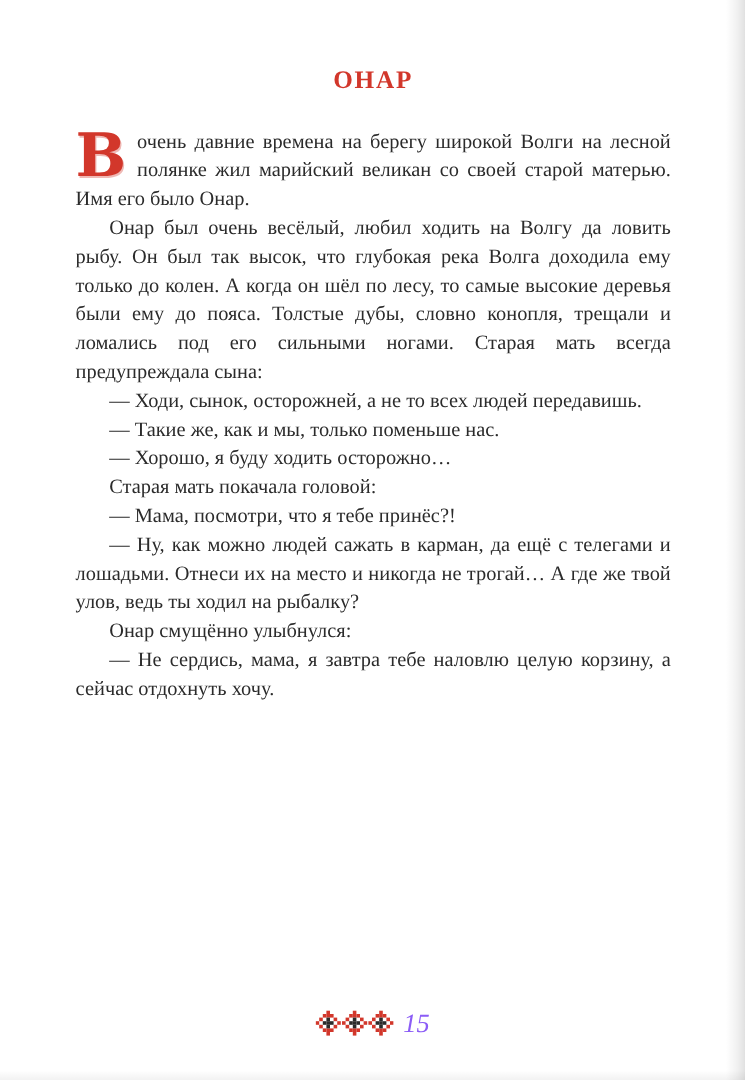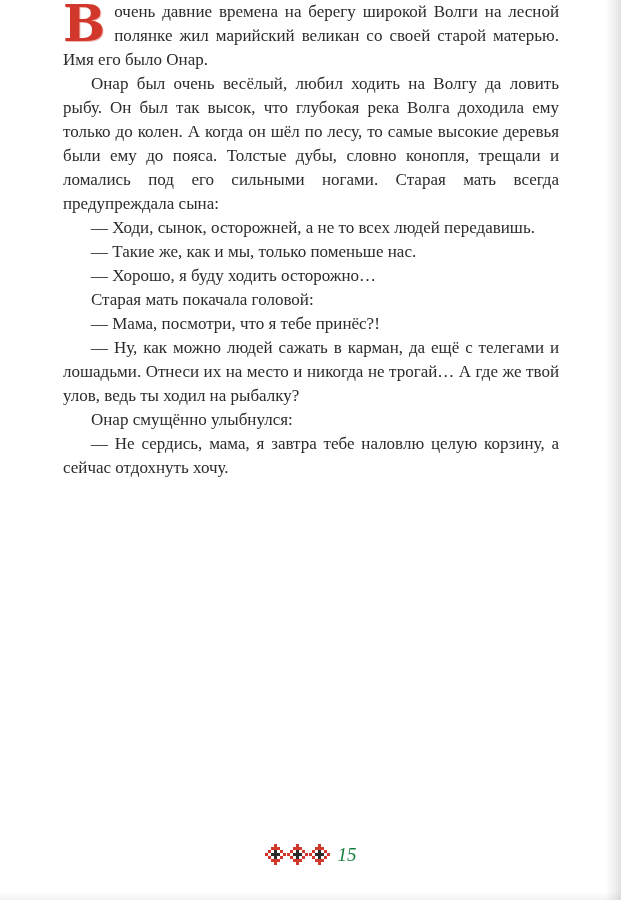--- a/index.html
+++ b/index.html
@@ -73,33 +73,34 @@
     position:absolute;
     left:0;right:0;
     bottom:34px;
     display:flex;
     align-items:center;
     justify-content:center;
     gap:8px;
   }
   .page-number{
     font-style:italic;
-    font-size:19px;
-    color:#15803d;
+    font-size:22px;
+    color:#8b5cf6;
   }
   .orn-red{fill:var(--accent);}
   .orn-black{fill:#2b2b2b;}
 </style>
 </head>
 <body>
 
 <div class="page">
 
   <div class="content">
 
+    <h1 class="title">ОНАР</h1>
 
     <div class="body-text">
       <p>
         <span class="dropcap">В</span>
         <span>очень давние времена на берегу широкой Волги на лесной полянке жил марийский великан со своей старой матерью. Имя его было Онар.</span>
       </p>
       <p class="indent">Онар был очень весёлый, любил ходить на Волгу да ловить рыбу. Он был так высок, что глубокая река Волга доходила ему только до колен. А когда он шёл по лесу, то самые высокие деревья были ему до пояса. Толстые дубы, словно конопля, трещали и ломались под его сильными ногами. Старая мать всегда предупреждала сына:</p>
       <p class="indent">— Ходи, сынок, осторожней, а не то всех людей передавишь.</p>
       <p class="indent">— Такие же, как и мы, только поменьше нас.</p>
       <p class="indent">— Хорошо, я буду ходить осторожно…</p>

